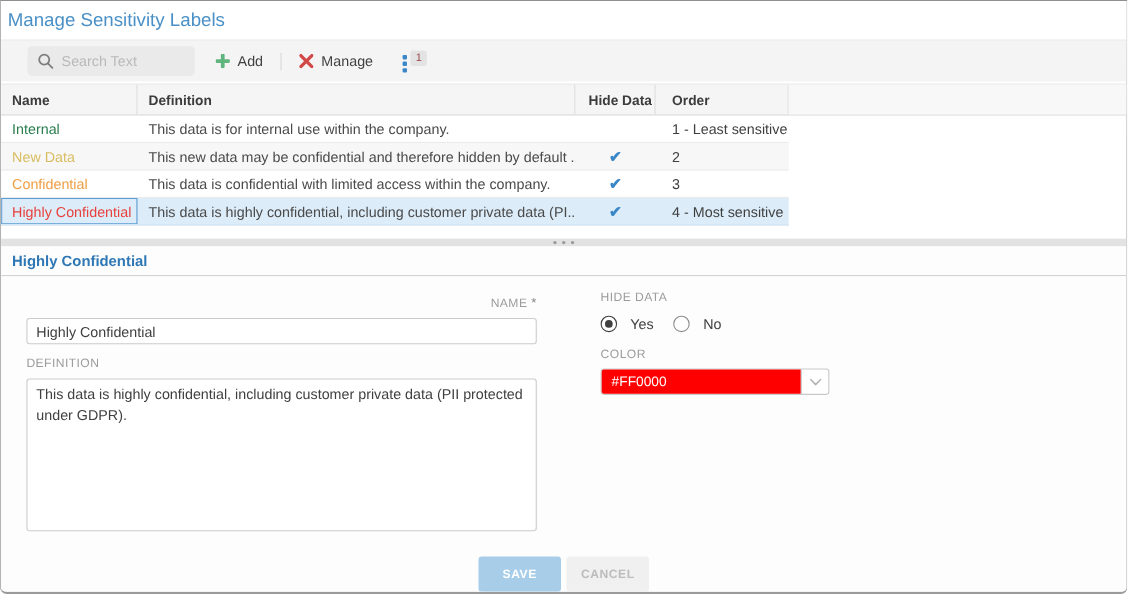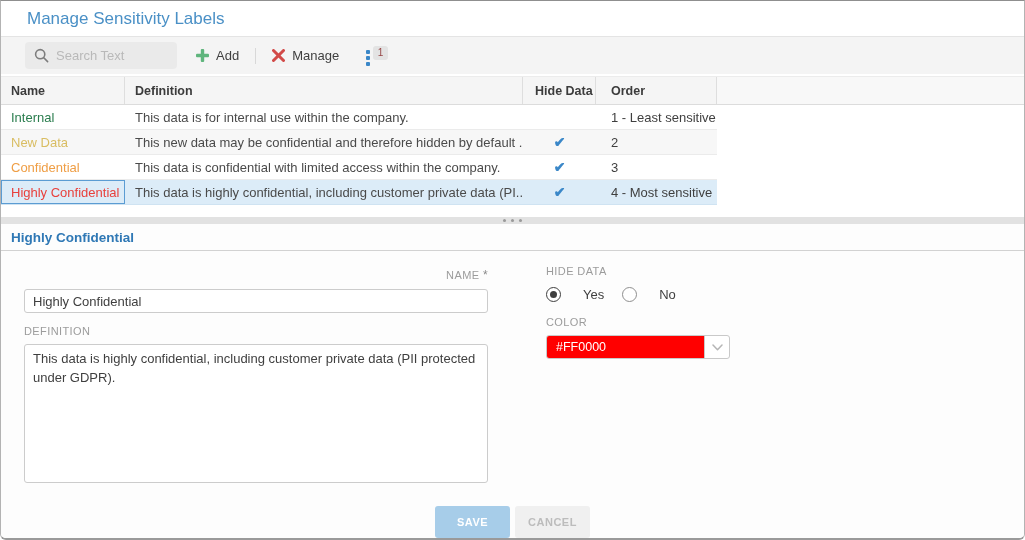--- a/index.html
+++ b/index.html
@@ -17,21 +17,21 @@
     border-radius: 0 0 6px 6px;
     background: #fff;
     overflow: hidden;
     display: flex; flex-direction: column;
   }
   
   .titlebar {
     height: 36px; flex: 0 0 36px;
     border-bottom: 1px solid #e4e4e4;
     display: flex; align-items: center;
-    padding-left: 26px; background:#fff;
+    padding-left: 6px; background:#fff;
   }
   .titlebar .title { font-size: 17px; color: #4a90c6; font-weight: 400; }
   
   .toolbar {
     height: 37px; flex: 0 0 37px;
     background: #f4f4f4;
     display: flex; align-items: center;
     padding: 0 24px;
   }
   .searchbox {
@@ -120,31 +120,31 @@
   }
   .lbl-def { margin-top: 12px; }
   .txt-area {
     margin-top: 7px; height: 139px; width: 100%;
     border: 1px solid #cccccc; border-radius: 3px;
     padding: 5px 8px; font-family: inherit; font-size: 13px; color: #3f3f3f;
     line-height: 1.45; resize: none; outline: none; background:#fff;
   }
   .lbl-hide { margin-top: 14px; }
   .radio-row { margin-top: 10px; display: flex; align-items: center; gap: 18px; }
-  .radio { display: flex; align-items: flex-end; gap: 22px; cursor: pointer; font-size: 13px; color:#3f3f3f; }
+  .radio { display: flex; align-items: flex-end; gap: 12px; cursor: pointer; font-size: 13px; color:#3f3f3f; }
   .radio .ring {
     width: 15px; height: 15px; border-radius: 50%;
     border: 1.5px solid #8f8f8f; background:#fff;
     display: flex; align-items: center; justify-content: center;
   }
   .radio.checked .ring { border-color: #3f3f3f; }
   .radio.checked .ring i { width: 7px; height: 7px; border-radius: 50%; background: #3f3f3f; display:block; }
   .lbl-color { margin-top: 14px; }
   .color-select {
-    margin-top: 7px; width: 184px; height: 24px;
+    margin-top: 7px; width: 208px; height: 24px;
     border: 1px solid #c9c9c9; border-radius: 3px;
     display: flex; align-items: stretch; background: #fff; cursor: pointer;
   }
   .color-swatch {
     flex: 1; border-radius: 2px 0 0 2px;
     display: flex; align-items: center; padding-left: 9px;
     color: #fff; font-size: 12.5px;
   }
   .color-chev { width: 25px; border-left: 1px solid #c9c9c9; display: flex; align-items: center; justify-content: center; }
   .btn-row { display: flex; justify-content: center; gap: 5px; margin-top: 23px; }

